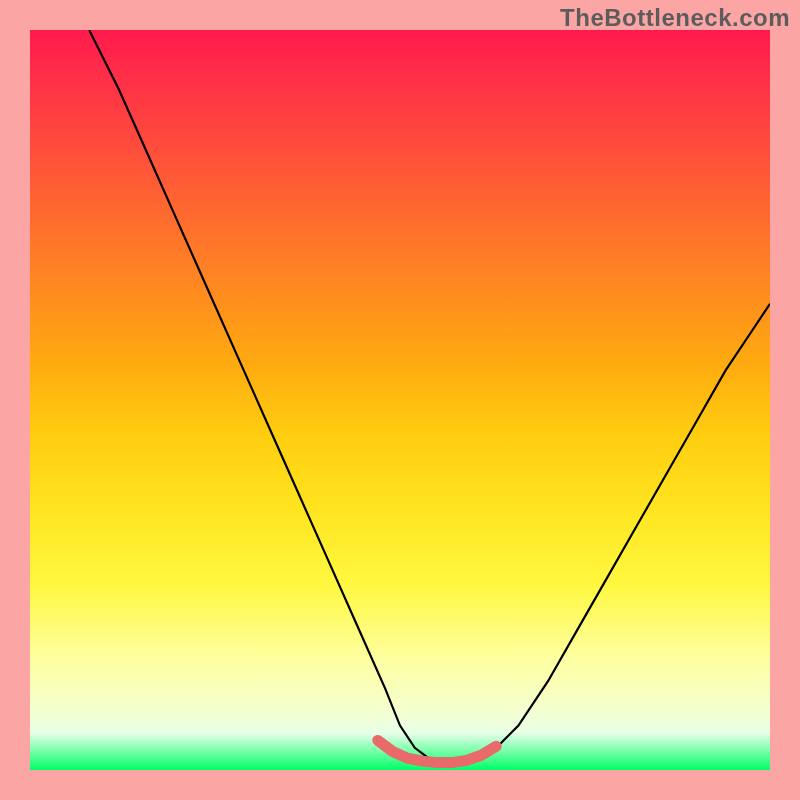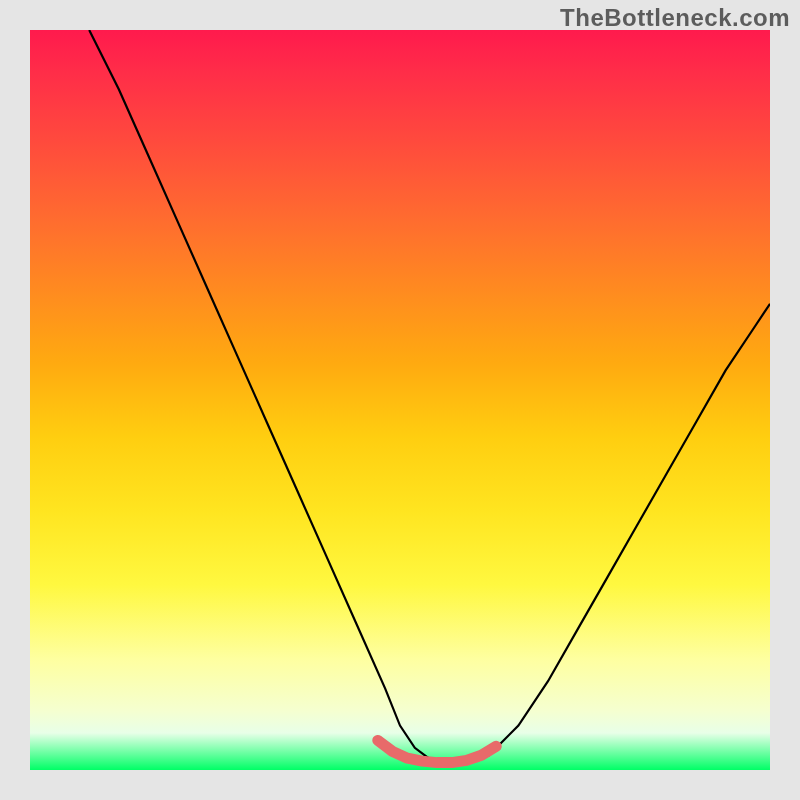--- a/index.html
+++ b/index.html
@@ -1,17 +1,17 @@
 <!DOCTYPE html>
 <html><head>
 <meta charset="utf-8">
 <style>
   * { margin: 0; padding: 0; box-sizing: border-box; }
   html, body { width: 800px; height: 800px; overflow: hidden; background: #000; }
-  .container { position: relative; width: 800px; height: 800px; background: #e5e5e5; }
+  .container { position: relative; width: 800px; height: 800px; background: #fca5a5; }
   .plot-area {
     position: absolute;
     left: 30px;
     top: 30px;
     width: 740px;
     height: 740px;
     overflow: hidden;
   }
   .gradient-bg {
     position: absolute;

